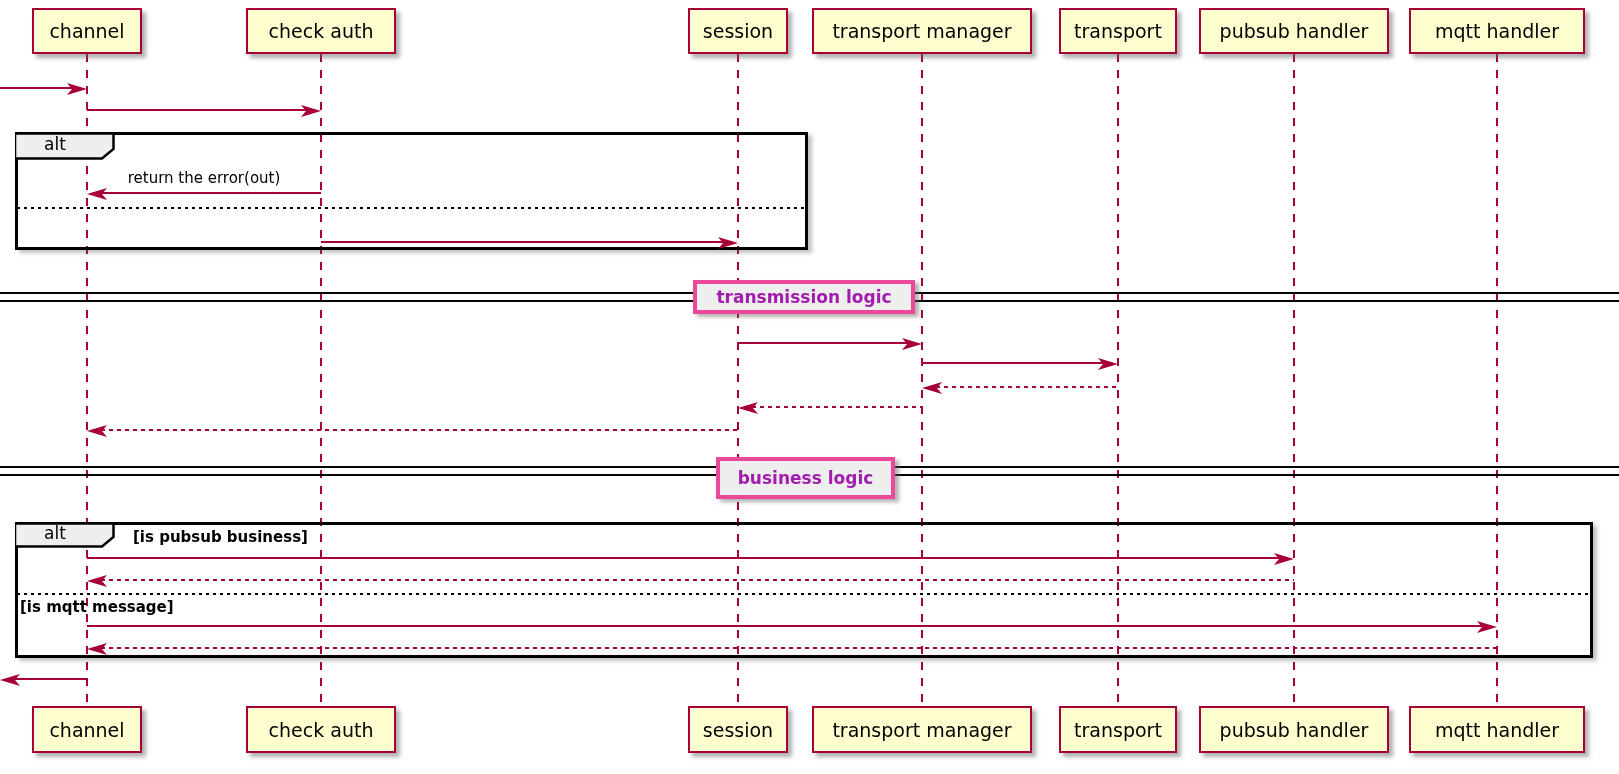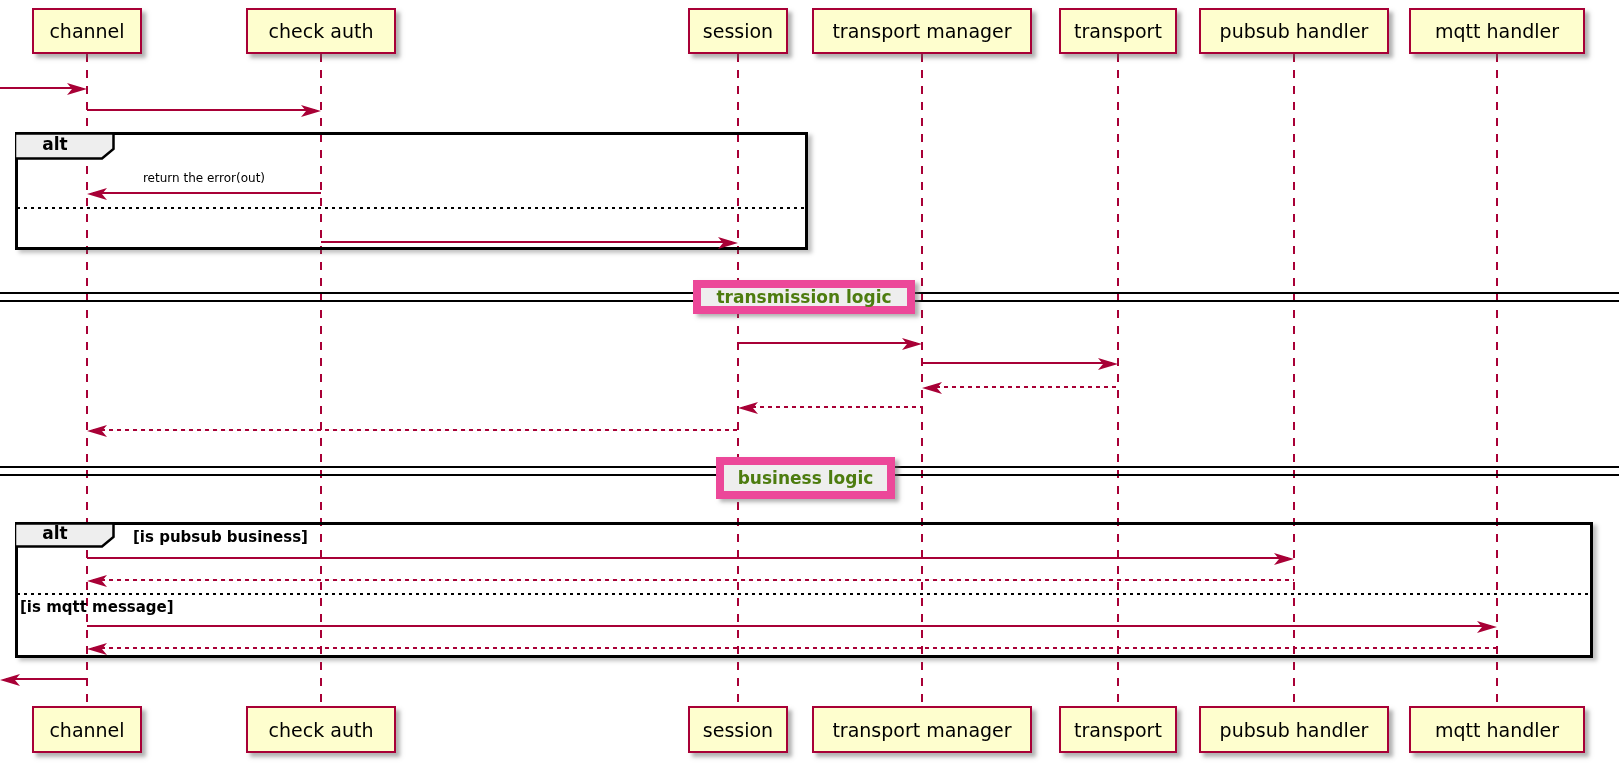--- a/index.html
+++ b/index.html
@@ -14,49 +14,49 @@
   }
   .lifeline{
     position:absolute;width:2px;
     background:repeating-linear-gradient(to bottom,var(--accent) 0 8px,transparent 8px 16px);
     z-index:1;
   }
   .hr-line{
     position:absolute;height:2px;background:#000;z-index:2;
   }
   .divider-label{
-    position:absolute;z-index:3;background:var(--gray);border:8px solid #ec4899;
+    position:absolute;z-index:3;background:var(--gray);border:4px solid #ec4899;
     box-sizing:border-box;display:flex;align-items:center;justify-content:center;
-    font-weight:bold;font-size:17px;color:#4d7c0f;
+    font-weight:bold;font-size:17px;color:#a21caf;
     box-shadow:4px 3px 4px rgba(100,100,100,.5);
   }
   .frame{
     position:absolute;border:3px solid #000;box-sizing:border-box;z-index:3;
     box-shadow:4px 3px 4px rgba(100,100,100,.4);background:transparent;pointer-events:none;
   }
   .tab{position:absolute;z-index:4;}
   .tab svg{position:absolute;left:0;top:0;}
   .tab-label{
     position:absolute;left:0;top:0;width:80%;height:88%;display:flex;align-items:center;justify-content:center;
-    font-weight:bold;font-size:17px;color:#000;
+    font-weight:normal;font-size:17px;color:#000;
   }
   .guard{
     position:absolute;z-index:4;font-weight:bold;font-size:15px;color:#000;
     white-space:nowrap;height:18px;line-height:18px;
   }
   .frame-divider{
     position:absolute;height:2px;z-index:4;
     background:repeating-linear-gradient(to right,#000 0 3px,transparent 3px 7px);
   }
   .mline{position:absolute;height:2px;z-index:5;}
   .mline.solid{background:var(--accent);}
   .mline.dotted{background:repeating-linear-gradient(to right,var(--accent) 0 4px,transparent 4px 8px);}
   .mhead{position:absolute;width:20px;height:14px;z-index:6;}
   .mlabel{
-    position:absolute;z-index:6;font-size:12px;color:#000;white-space:nowrap;
+    position:absolute;z-index:6;font-size:15px;color:#000;white-space:nowrap;
     height:22px;line-height:22px;transform:translateX(-50%);
   }
   .pbox{
     position:absolute;z-index:7;background:var(--pfill);border:2px solid var(--accent);
     box-sizing:border-box;display:flex;align-items:center;justify-content:center;
     font-size:19px;color:#000;box-shadow:4px 4px 4px rgba(100,100,100,.5);
     white-space:nowrap;
   }
 </style>
 </head>

